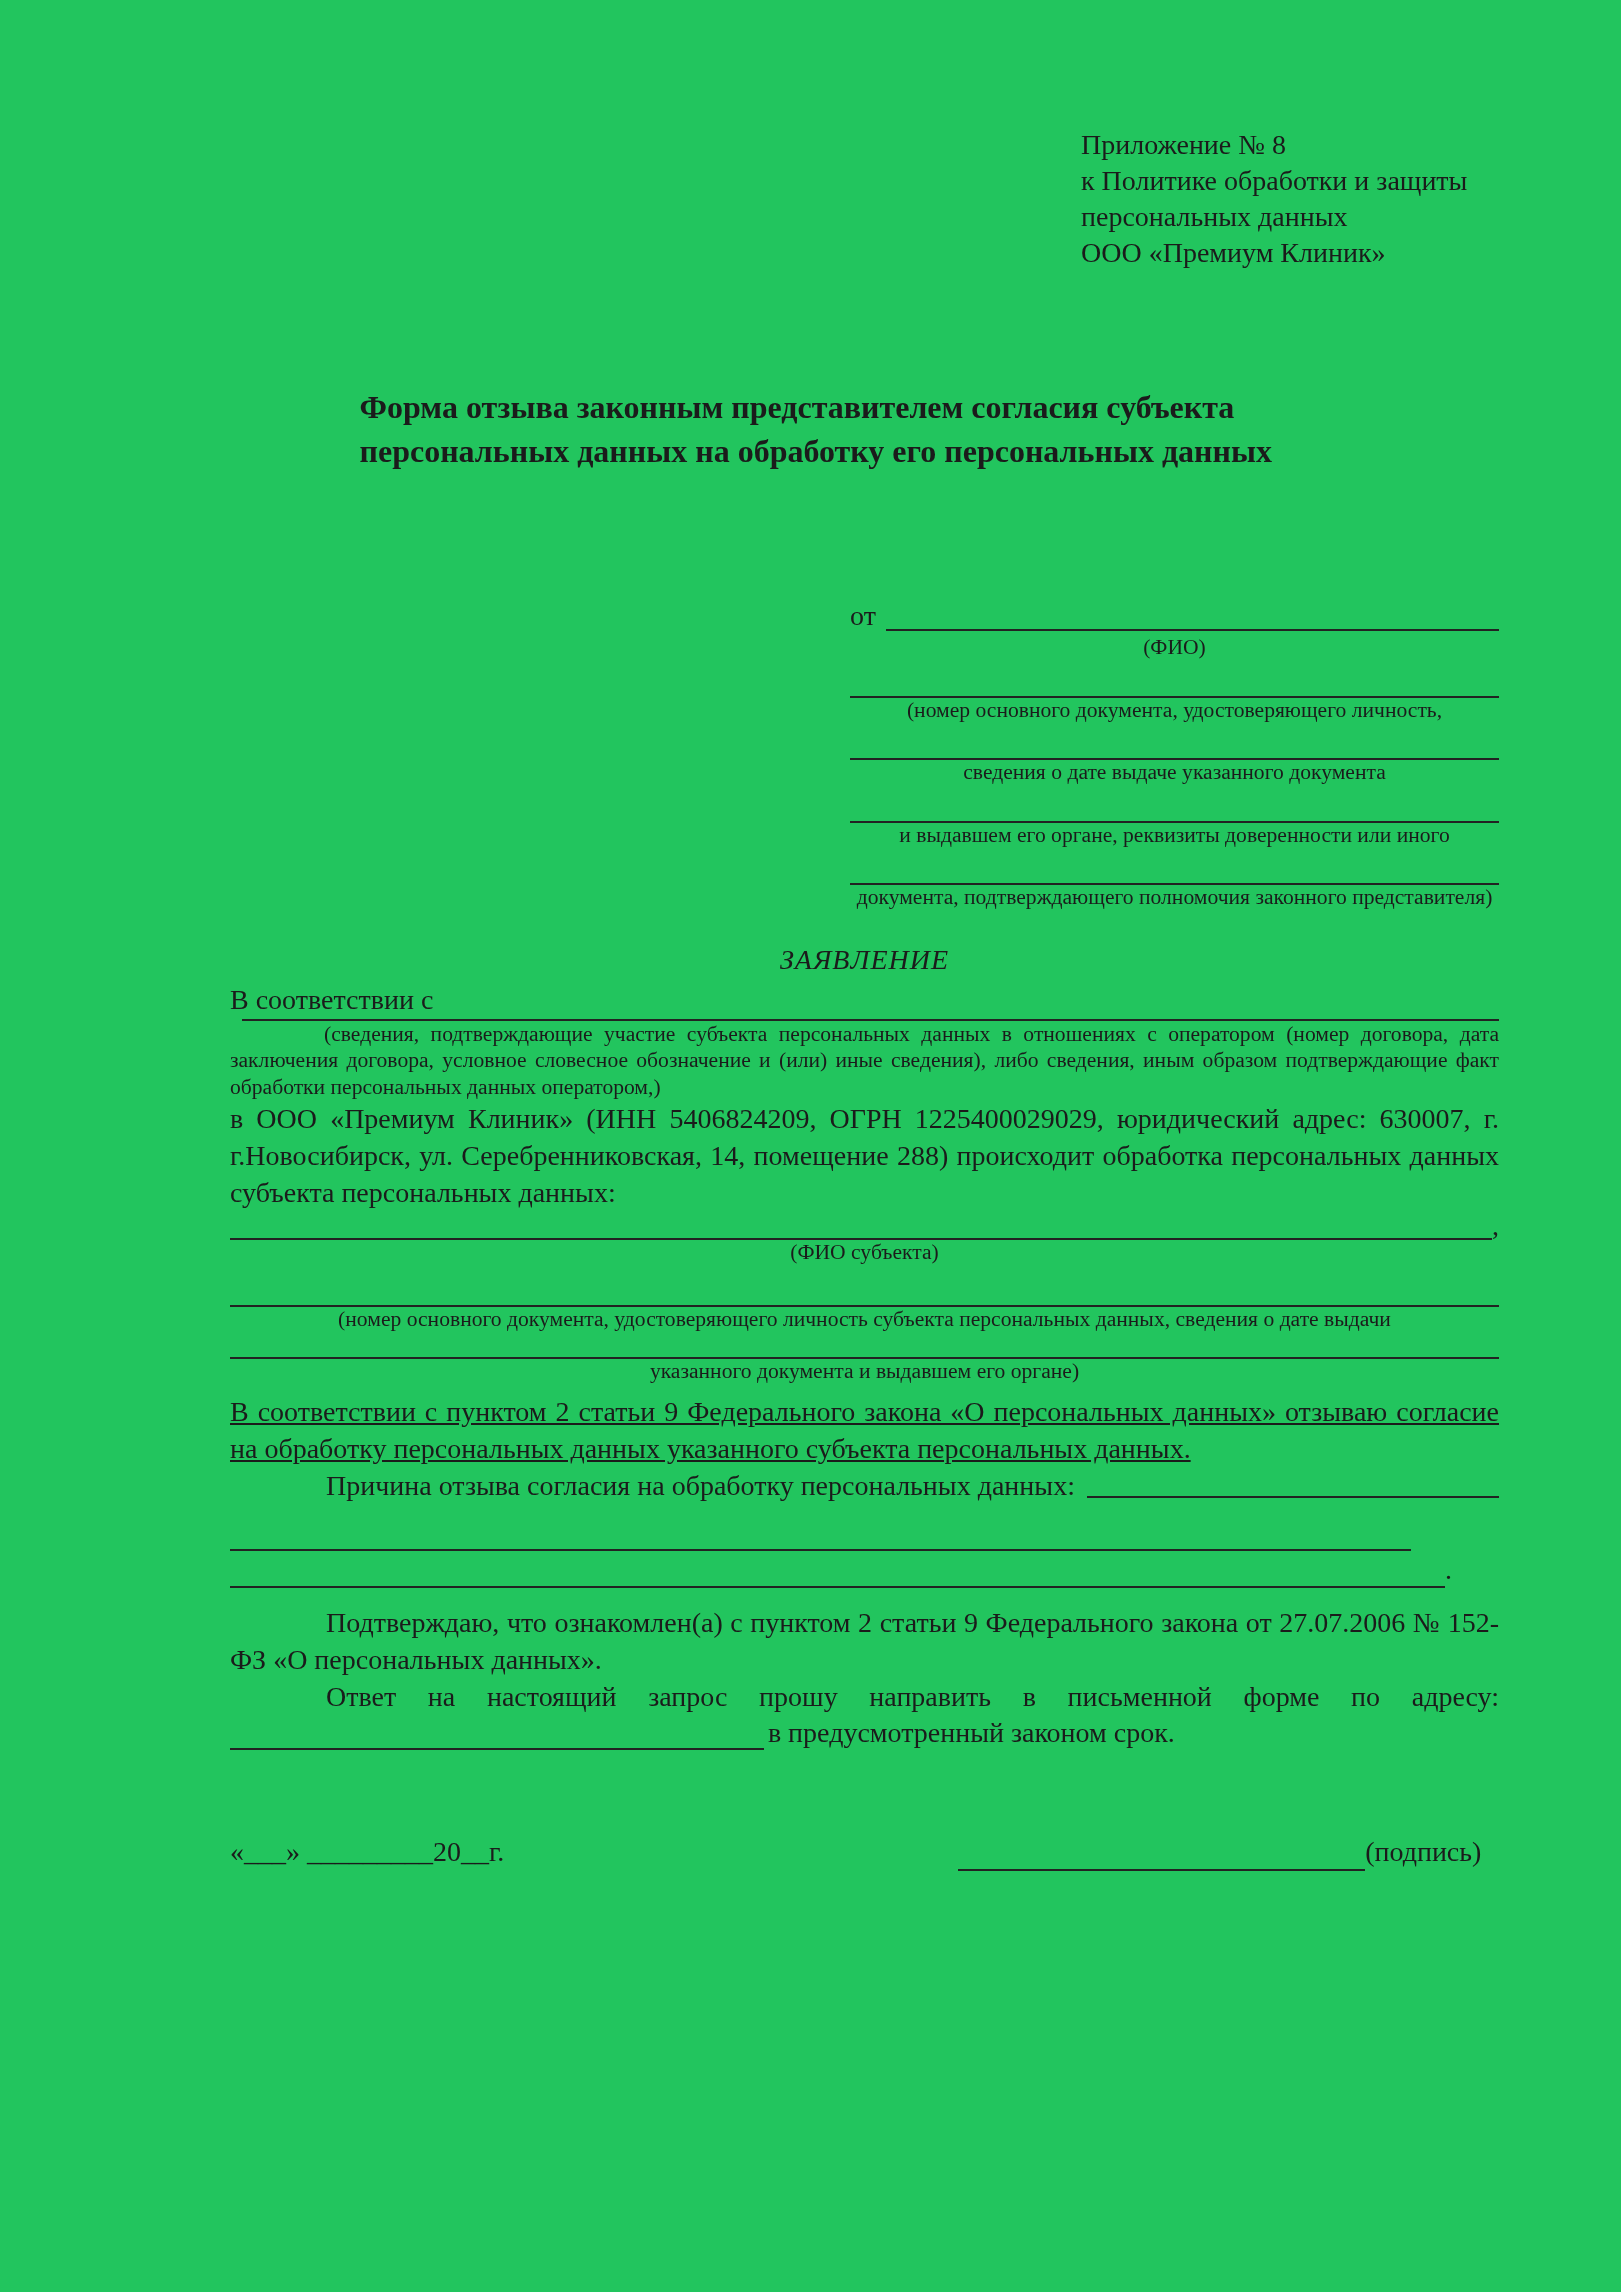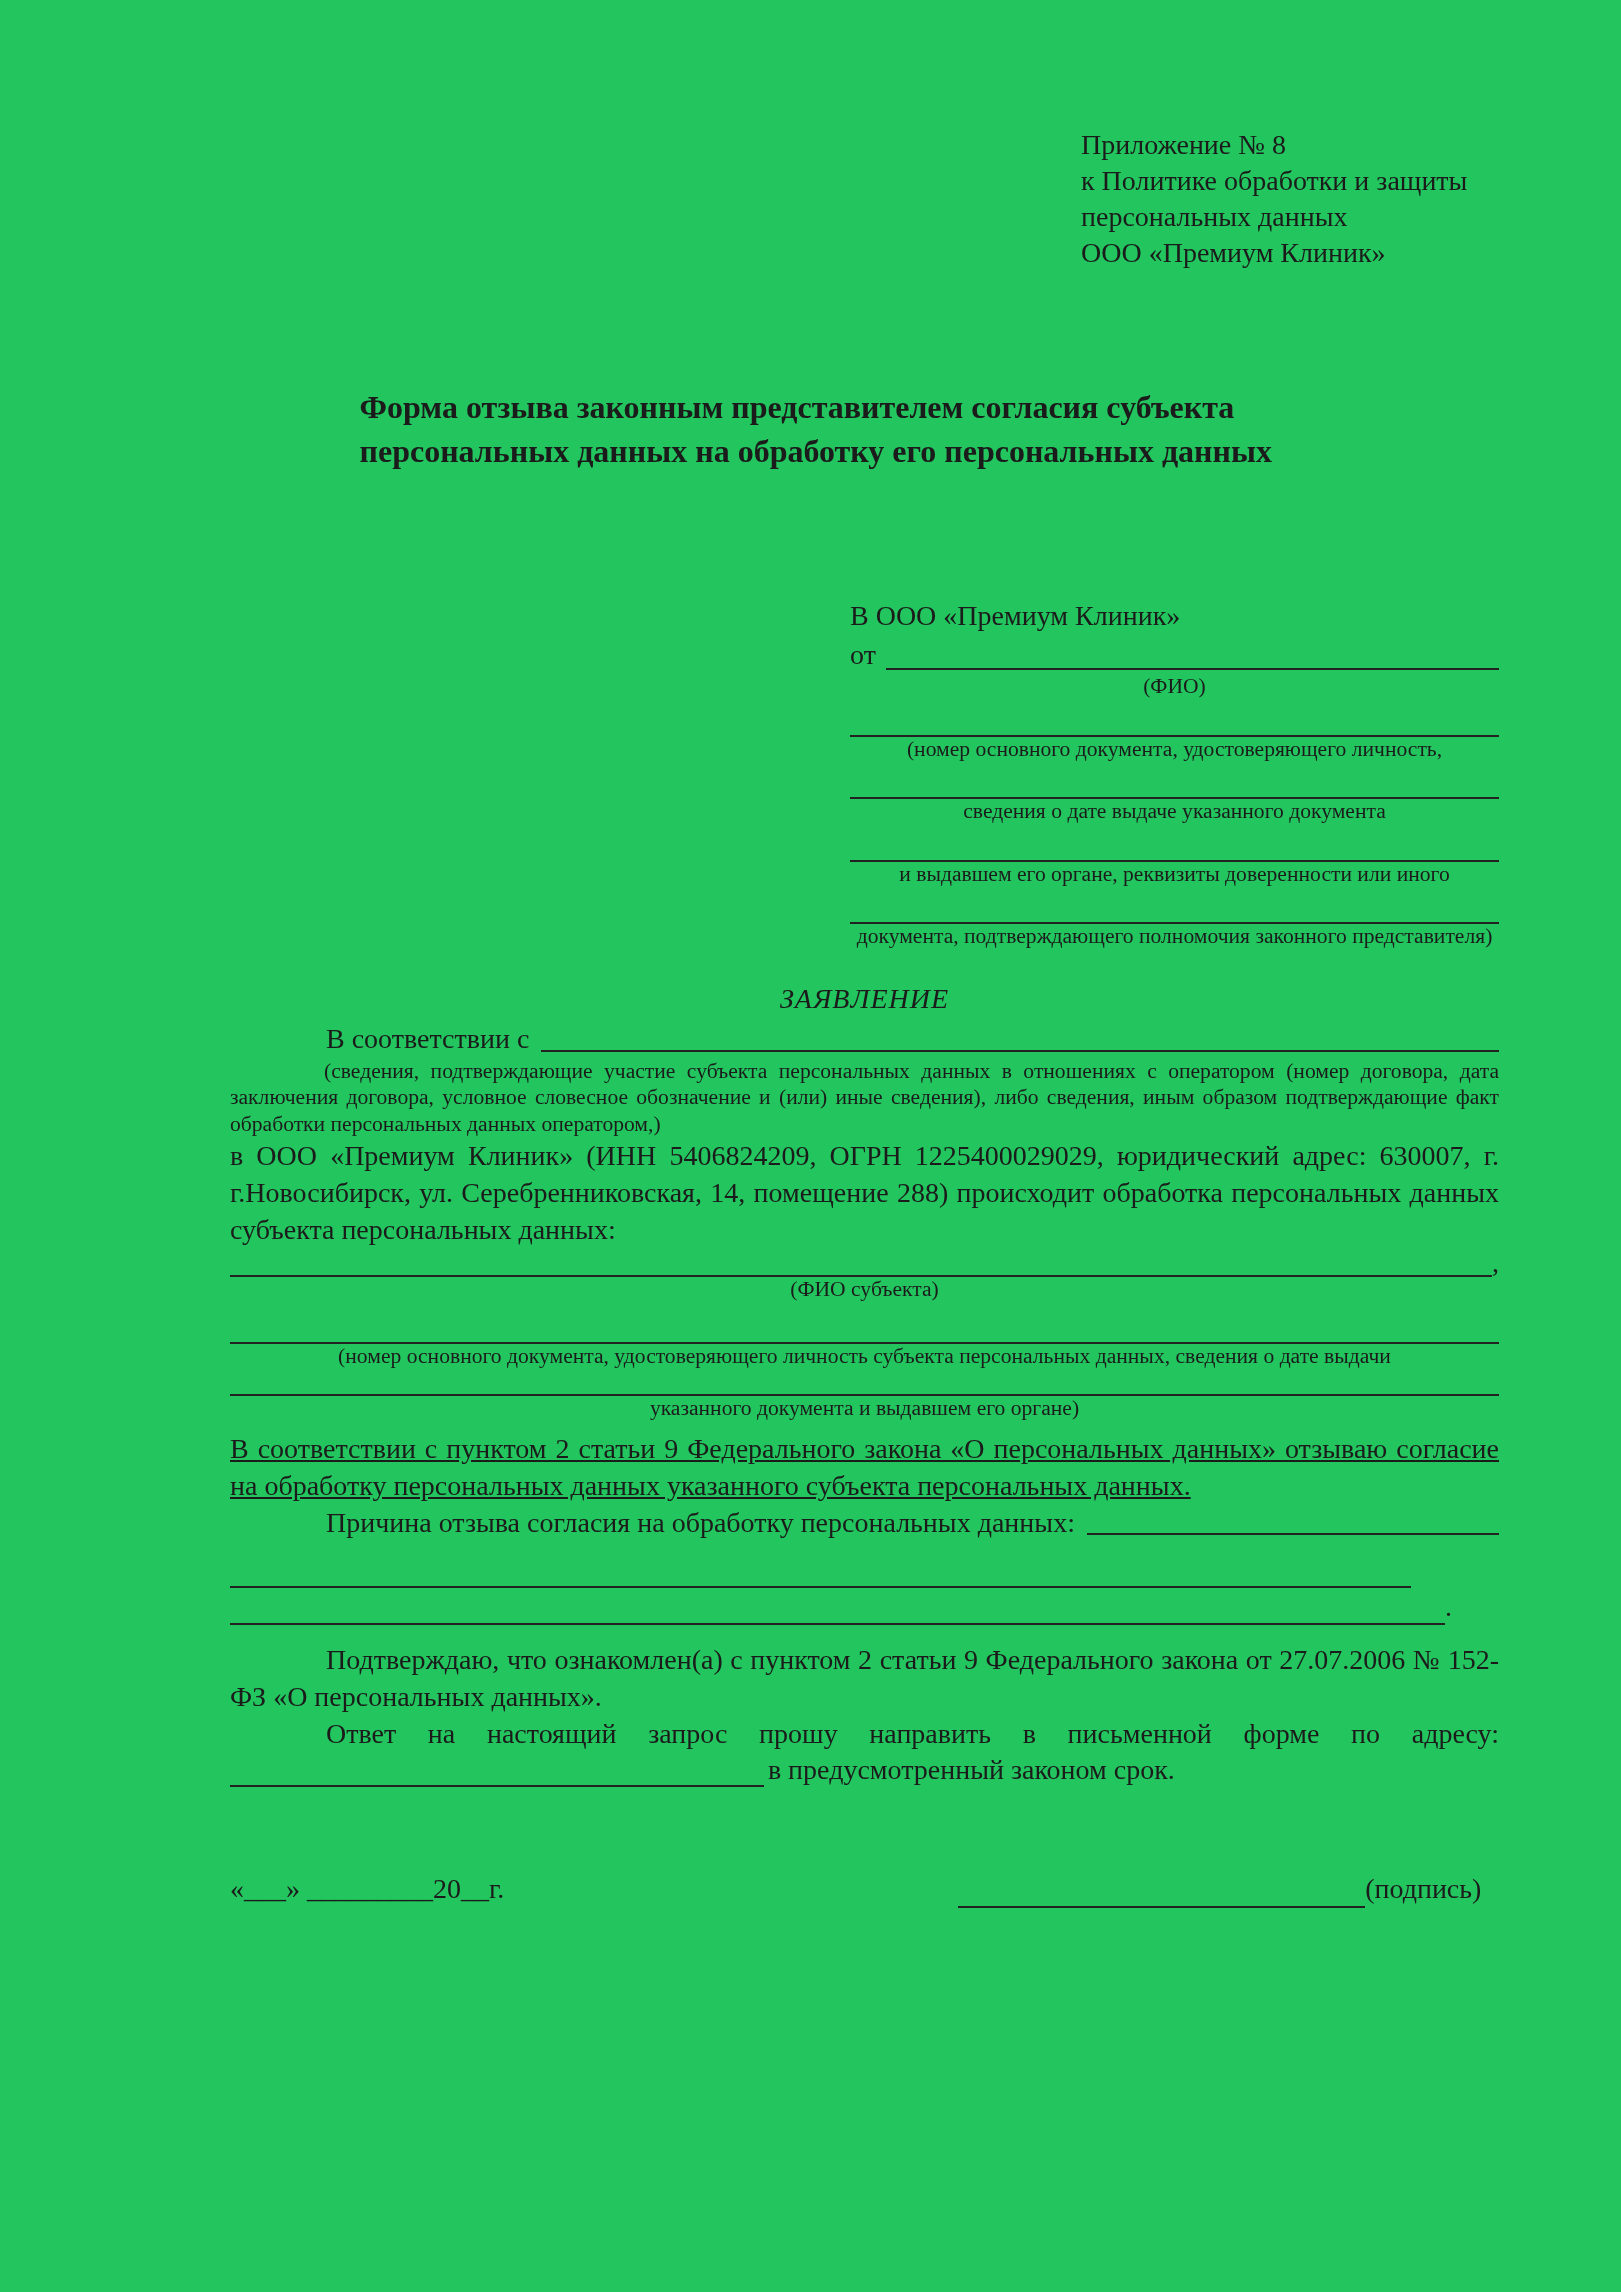--- a/index.html
+++ b/index.html
@@ -18,21 +18,21 @@
     margin:114px auto 0 auto; max-width:1010px;
     font-size:32px; line-height:44px; font-weight:bold; text-align:left;
   }
   .addressee{ margin-top:123px; margin-left:620px; width:649px; }
   .addr-to{ line-height:39px; }
   .from-row{ display:flex; line-height:39px; }
   .from-row .fill{ flex:1; margin-left:9.8px; height:35px; border-bottom:2.9px solid #222; }
   .caption{ font-size:21.6px; line-height:25.5px; text-align:center; }
   .addressee .blank{ height:37px; border-bottom:2.9px solid #222; }
   .stmt-heading{ margin-top:30px; text-align:center; letter-spacing:1px;font-style:italic; }
-  .accordance{ display:flex; line-height:39px; margin-top:2px; }
+  .accordance{ display:flex; line-height:39px; margin-top:2px;flex-direction:column; }
   .ind{ display:inline-block; width:96px; flex:none; }
   .accordance .fill{ flex:1; margin-left:11.8px; height:33px; border-bottom:2.9px solid #222; }
   .fine-print{ font-size:21.6px; line-height:26.5px; text-align:justify; text-indent:94px; }
   .para{ text-align:justify; }
   .blank-row{ display:flex; align-items:flex-end; }
   .blank-row .fill{ flex:1; height:23.5px; border-bottom:2.9px solid #222; }
   .blank-row .tail{ line-height:29px; }
   .wide-blank{ height:41px; border-bottom:2.9px solid #222; }
   .wide-blank.short{ height:27.4px; }
   .withdrawal{ margin-top:8px;text-decoration:underline; }
@@ -58,21 +58,20 @@
   <div class="doc-header">
     <div>Приложение № 8</div>
     <div>к Политике обработки и защиты</div>
     <div>персональных данных</div>
     <div>ООО «Премиум Клиник»</div>
   </div>
 
   <h1 class="doc-title">Форма отзыва законным представителем согласия субъекта персональных данных на обработку его персональных данных</h1>
 
   <div class="addressee">
-    <div class="addr-to">В ООО «Премиум Клиник»</div>
     <div class="from-row">
       <span>от</span>
       <span class="fill"></span>
     </div>
     <div class="caption">(ФИО)</div>
 
     <div class="blank"></div>
     <div class="caption">(номер основного документа, удостоверяющего личность,</div>
 
     <div class="blank"></div>

